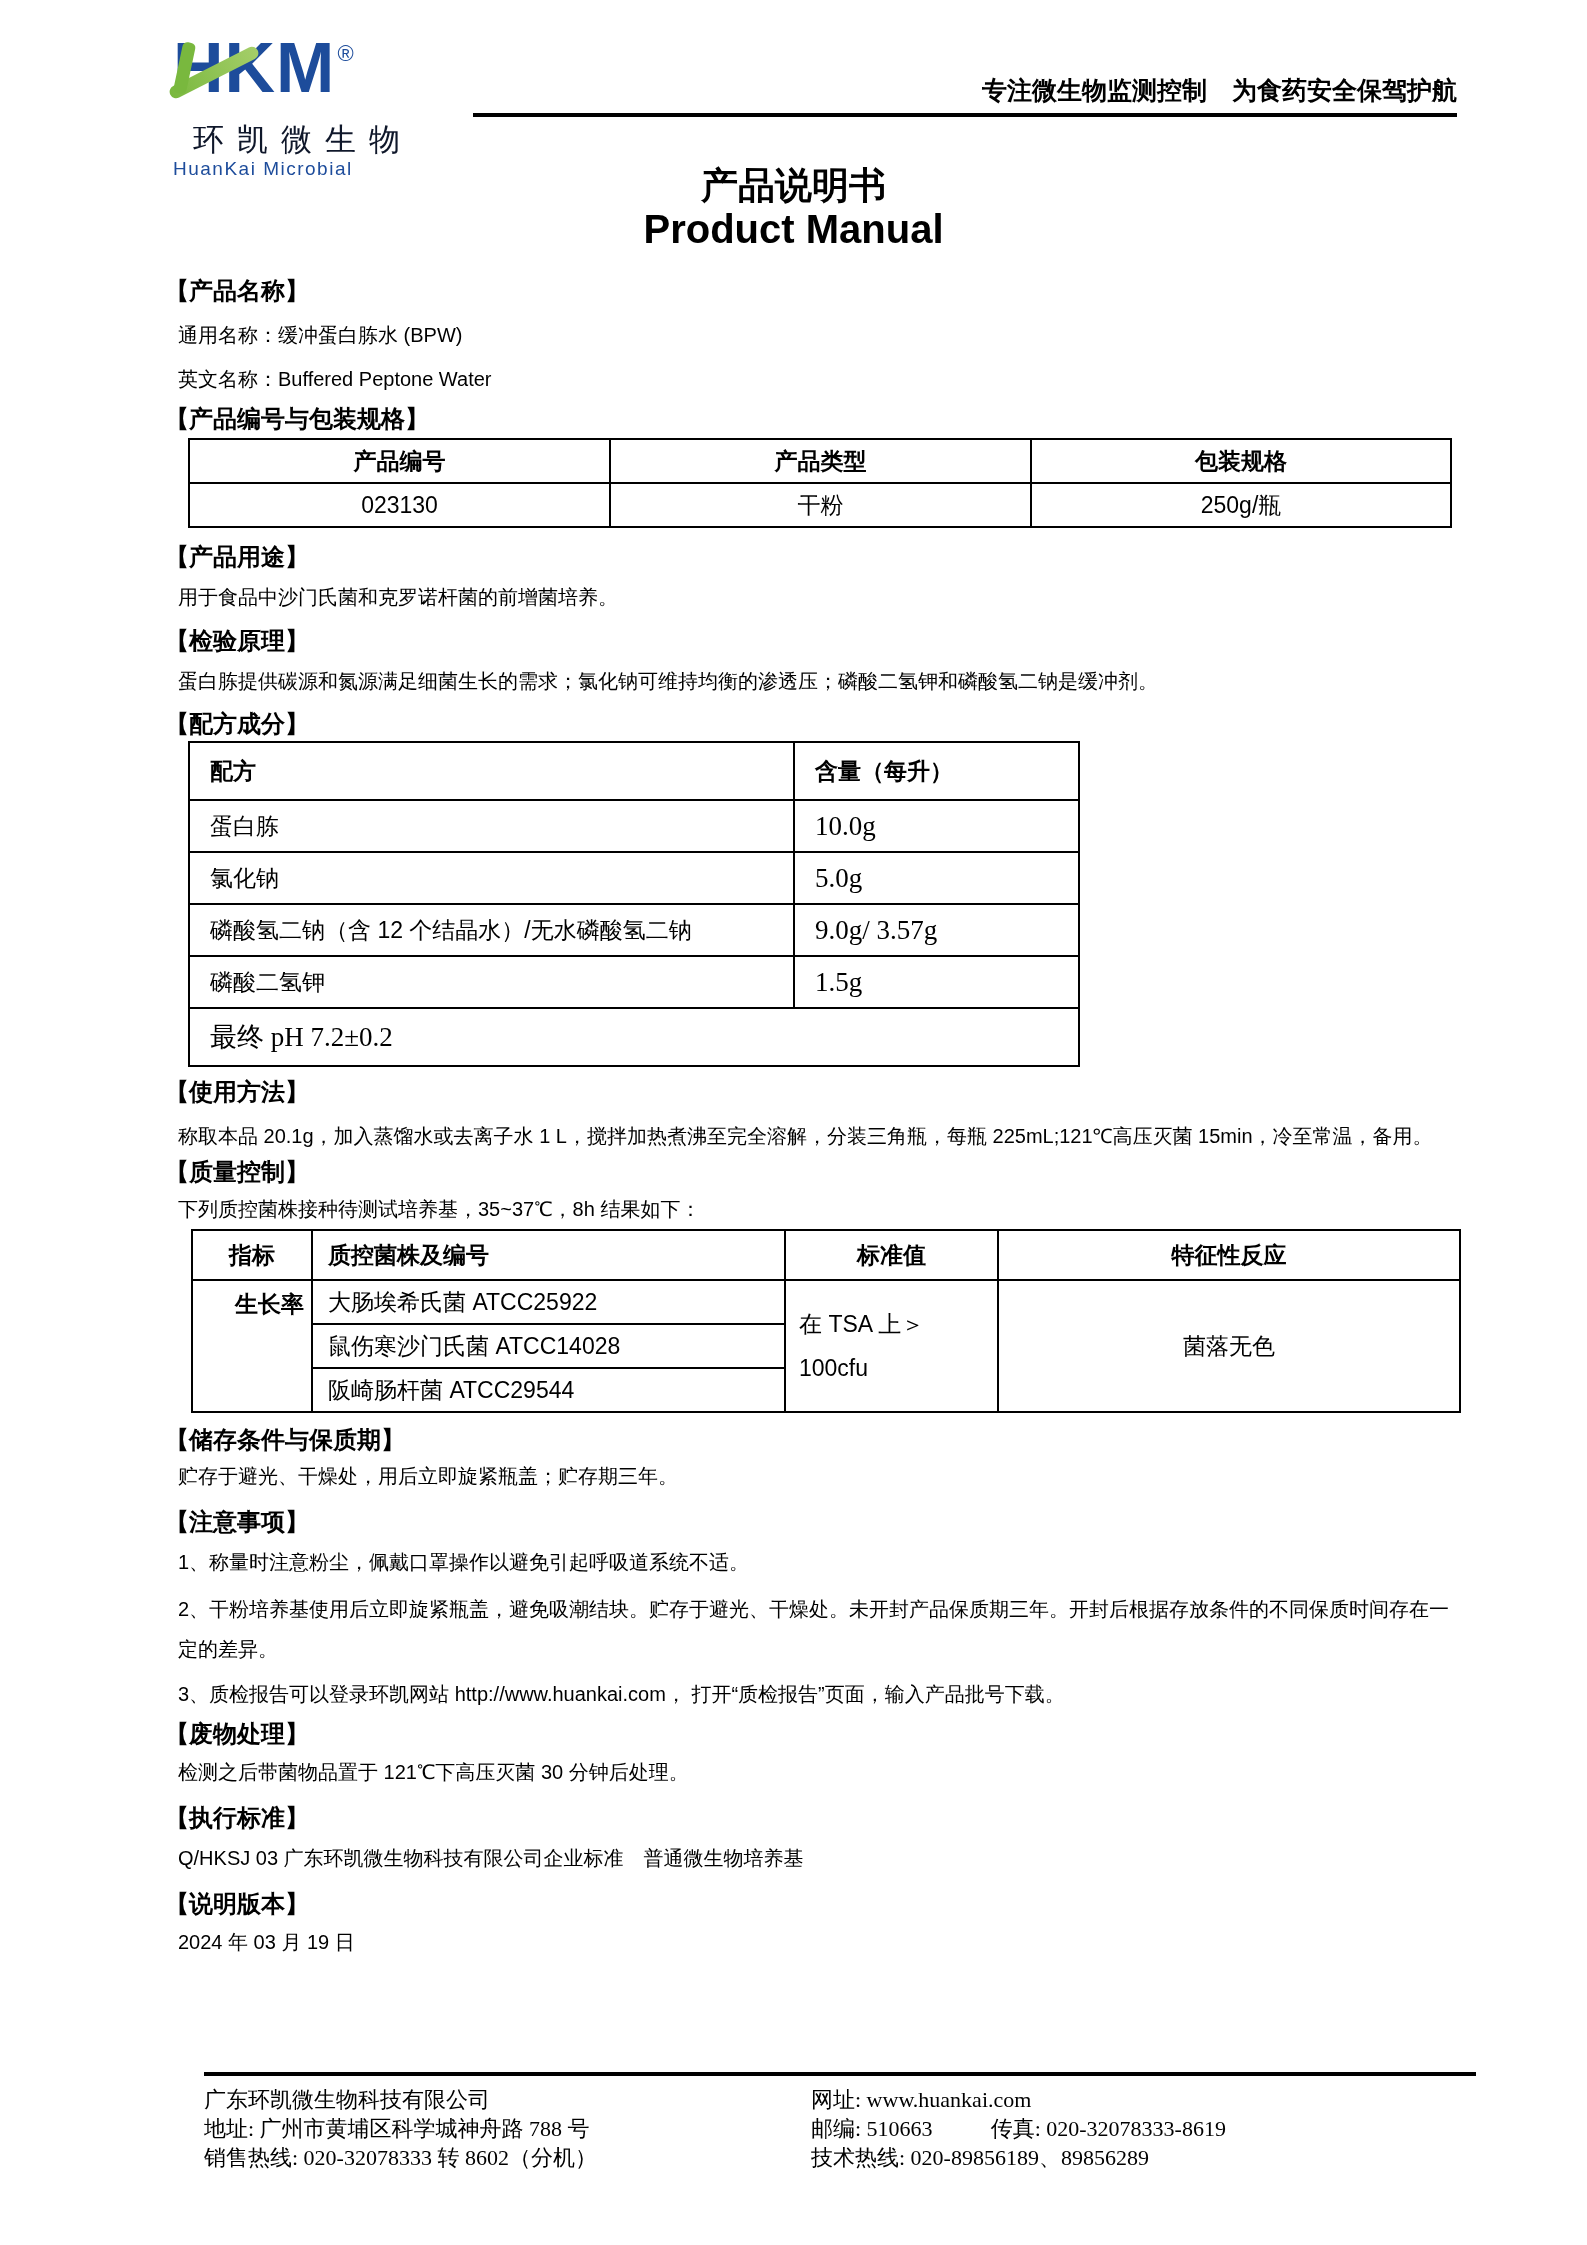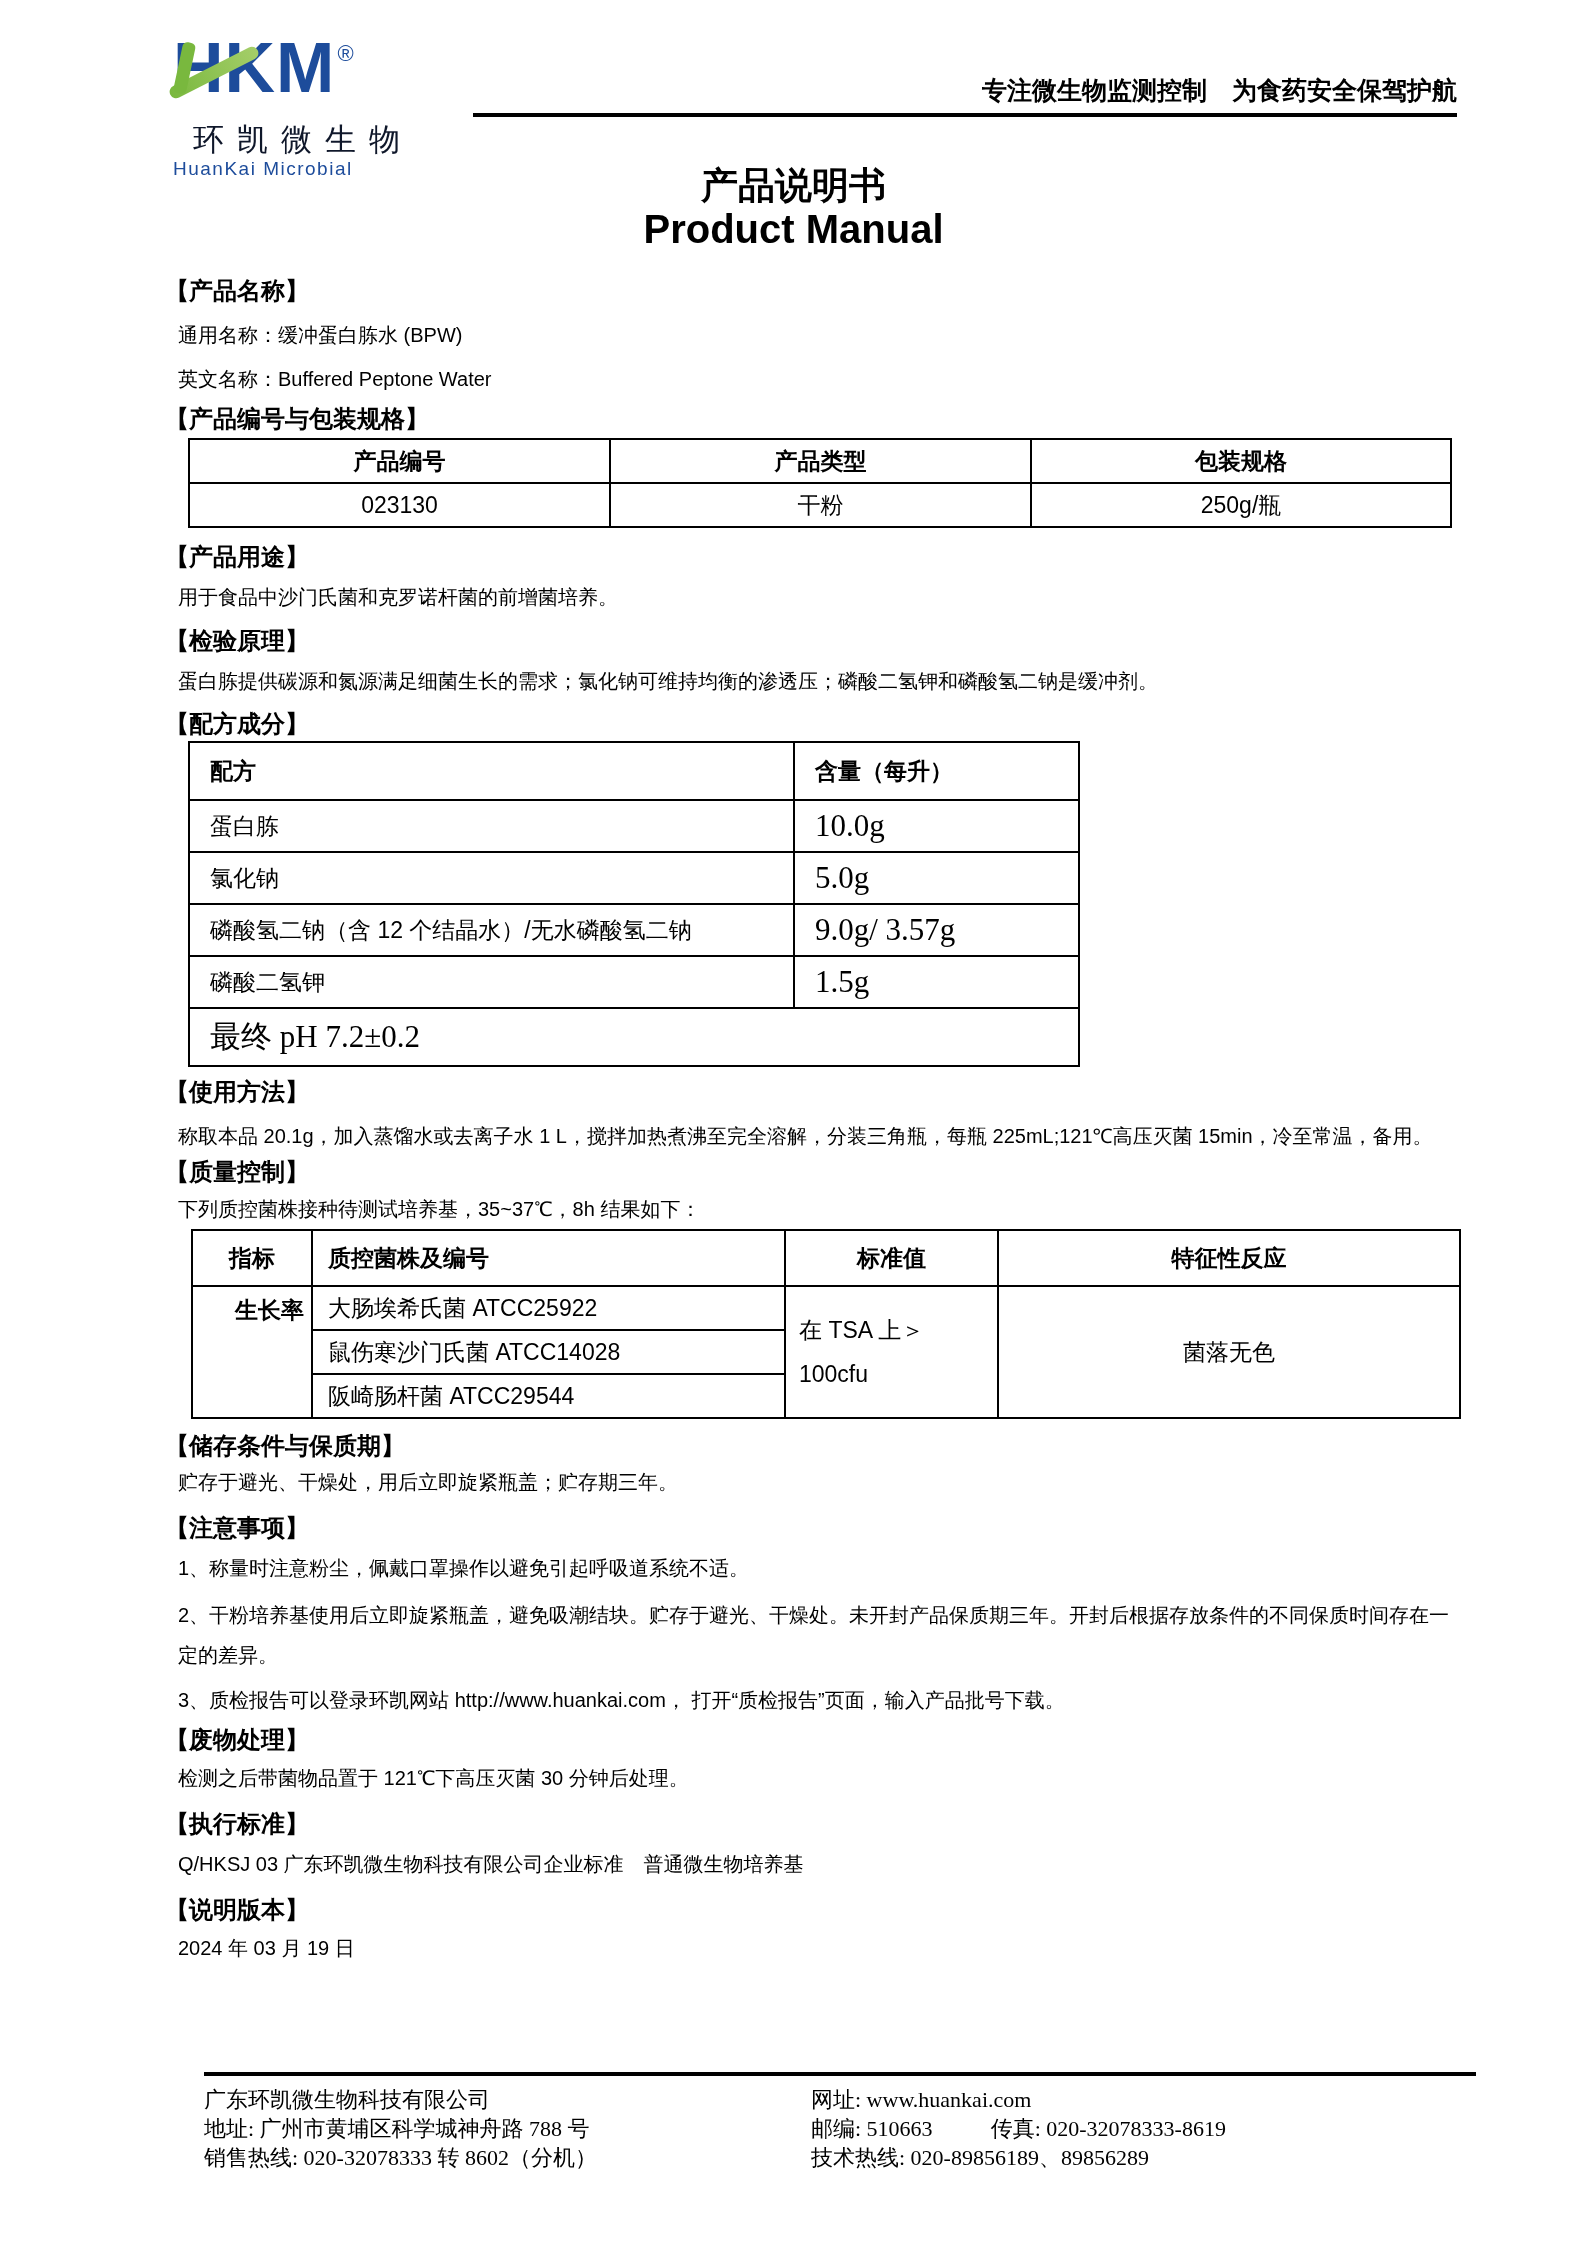--- a/index.html
+++ b/index.html
@@ -57,23 +57,23 @@
   table { border-collapse:collapse; table-layout:fixed; }
   th, td { border:2px solid #000; font-size:23px; font-weight:400; padding:0; overflow:hidden; }
   th { font-weight:700; }
   .t1 { width:1262px; margin-left:58px; }
   .t1 th { height:44px; text-align:center; }
   .t1 td { height:44px; text-align:center; }
   .t2 { width:890px; margin-left:58px; }
   .t2 th { height:58px; text-align:left; padding-left:20px; }
   .t2 td { height:52px; text-align:left; padding-left:20px; }
   .t2 td.ph-row { height:58px; }
-  .serif-val { font-family:"Liberation Serif", serif; font-size:31px; }
+  .serif-val { font-family:"Liberation Serif", serif; font-size:27px; }
   .t3 { width:1268px; margin-left:61px; }
-  .t3 th { height:56px; text-align:center;border-radius:13px; }
+  .t3 th { height:50px; text-align:center;border-radius:13px; }
   .t3 th.th-strain { text-align:left; padding-left:15px; }
   .t3 td { height:44px; }
   .t3 td.indicator { text-align:center; font-weight:700; vertical-align:top; padding-top:8px;padding-left:35px; }
   .t3 td.strain { text-align:left; padding-left:15px; }
   .t3 td.standard { text-align:left; padding-left:13px; vertical-align:middle; }
   .t3 td.standard div { line-height:44px; }
   .t3 td.reaction { text-align:center; vertical-align:middle; }
 
   
   .footer {

